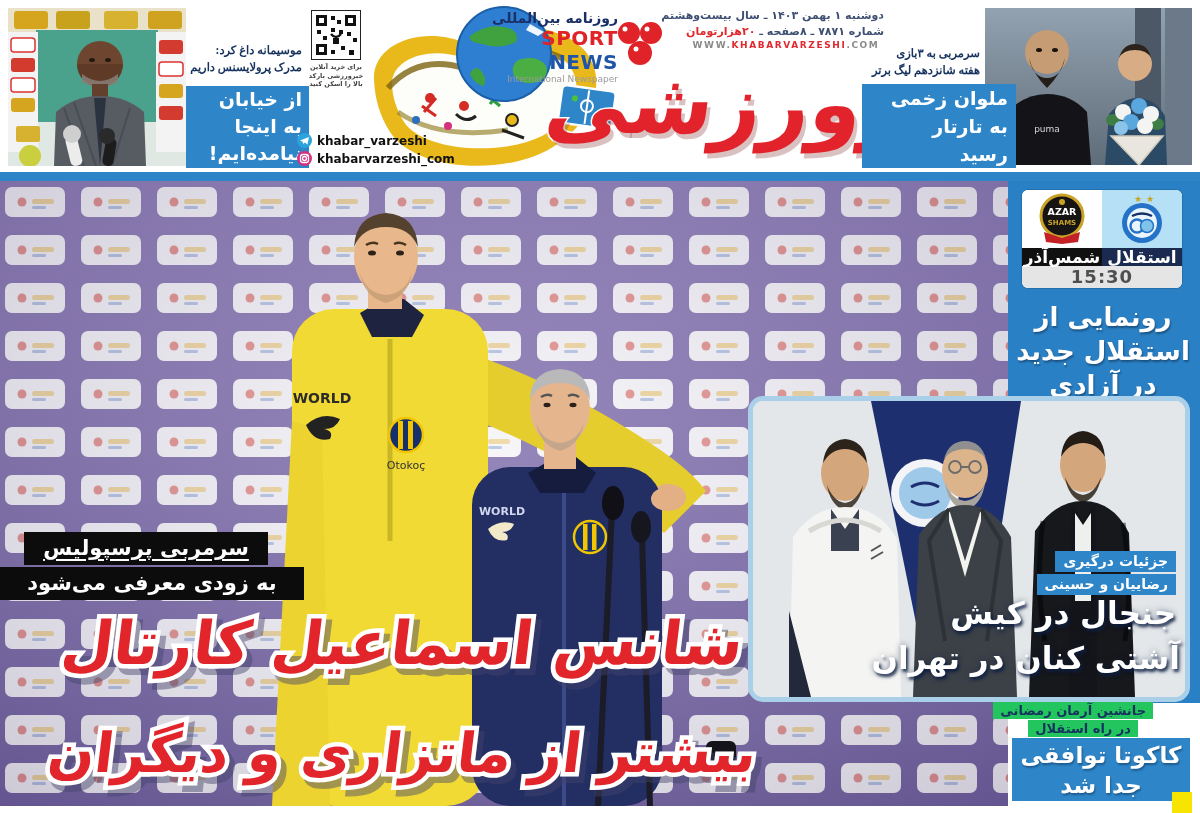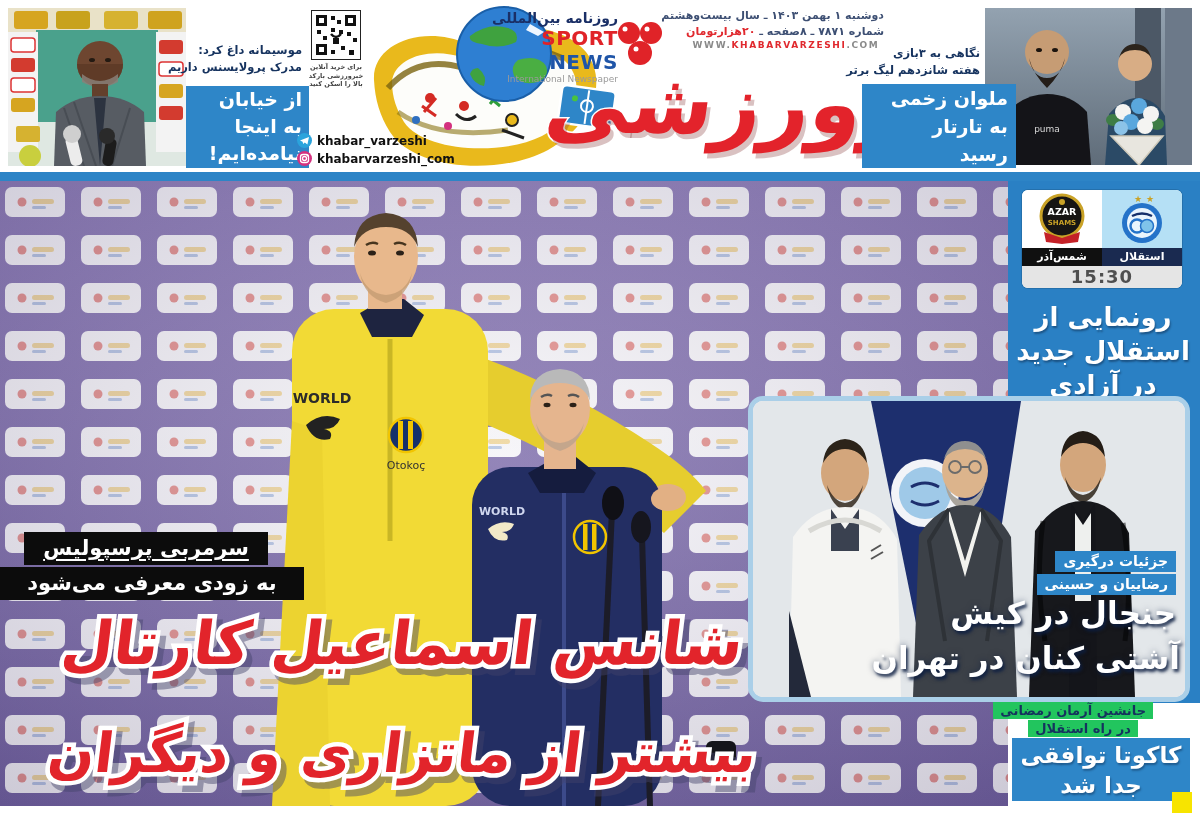--- a/index.html
+++ b/index.html
@@ -1,21 +1,21 @@
 <!DOCTYPE html>
 <html lang="fa"><head>
 <meta charset="utf-8">
 <style>
   html,body{margin:0;padding:0;background:#fff;}
   .page{position:relative;width:1200px;height:813px;background:#fff;overflow:hidden;
         font-family:"DejaVu Sans",sans-serif;}
   .abs{position:absolute;}
   .nowrap{white-space:nowrap;}
   
-  .kicker{font-weight:bold;color:#16335f;direction:rtl;}
+  .kicker{font-weight:bold;color:#16335f;direction:rtl;font-family:Liberation Serif, serif;}
   
   .bluebox{background:#2e86c8;color:#fff;font-weight:bold;direction:rtl;text-align:right;}
   .bluebox .ln{display:block;}
   
   .blackbox{background:#0c0c0c;color:#fff;font-weight:bold;direction:rtl;text-align:center;
             font-size:21px;line-height:33px;white-space:nowrap;}
   .blackbox.u{ text-decoration:underline; text-underline-offset:4px;}
   
   .sidebar-panel{background:#2a80c4;}
   .sb-headline{color:#fff;font-weight:bold;direction:rtl;text-align:center;font-size:26px;line-height:34px;
@@ -40,21 +40,21 @@
   .brand{font-weight:bold;font-size:20px;text-align:right;letter-spacing:.5px;}
   .brand .r{color:#e02328;} .brand .b{color:#1f55a8;}
   .brand-sub{color:#9a9a9a;font-size:9px;text-align:right;}
   .social-row{display:flex;align-items:center;gap:5px;font-weight:bold;font-size:12px;color:#111;}
   .qr-caption{color:#444;font-weight:bold;font-size:6.5px;line-height:8.5px;text-align:center;direction:rtl;}
   
   .match-card{background:#fff;border-radius:6px;overflow:hidden;box-shadow:0 0 0 1px rgba(0,0,0,.12);}
   .mc-logos{display:flex;height:58px;}
   .mc-half{width:50%;display:flex;align-items:center;justify-content:center;position:relative;}
   .mc-bars{display:flex;height:18px;}
-  .mc-bar{width:50%;color:#fff;font-weight:bold;font-size:11px;line-height:18px;text-align:center;direction:rtl;}
+  .mc-bar{width:50%;color:#fff;font-weight:bold;font-size:17px;line-height:18px;text-align:center;direction:rtl;}
   .mc-time{height:22px;background:#e5e5e5;color:#4f4f4f;font-weight:bold;font-size:18px;
            line-height:22px;text-align:center;letter-spacing:1px;}
   .divider{background:#2d84c6;}
   .yellow-sq{background:#f7e400;}
 </style>
 </head>
 <body>
 
 <div class="page">
 
@@ -214,21 +214,21 @@
 
   <div class="abs logo-title" style="left:618px;top:44px;width:392px;height:122px;">خبرورزشی</div>
   <div class="abs" style="left:925px;top:118px;width:85px;height:50px;">
     <svg width="85" height="50" viewBox="0 0 85 50">
       <path d="M4,40 q34,14 76,-26" stroke="#2079c8" stroke-width="9" fill="none" stroke-linecap="round"></path>
       <path d="M26,46 q28,6 52,-18" stroke="#5aa7dd" stroke-width="5" fill="none" stroke-linecap="round"></path>
     </svg>
   </div>
 
   <div class="abs kicker nowrap" style="left:830px;top:45px;width:150px;font-size:11.5px;line-height:17px;">
-    <span style="display:block;">نگاهی به ۳بازی</span>
+    <span style="display:block;">سرمربی به ۳بازی</span>
     <span style="display:block;">هفته شانزدهم لیگ برتر</span>
   </div>
 
   <div class="abs" style="left:985px;top:8px;width:207px;height:157px;">
     <svg width="207" height="157" viewBox="0 0 207 157">
       <defs>
         <linearGradient id="trbg" x1="0" y1="0" x2="0" y2="1">
           <stop offset="0" stop-color="#93a2b0"></stop>
             <stop offset="1" stop-color="#5f6c79"></stop>
         </linearGradient>

